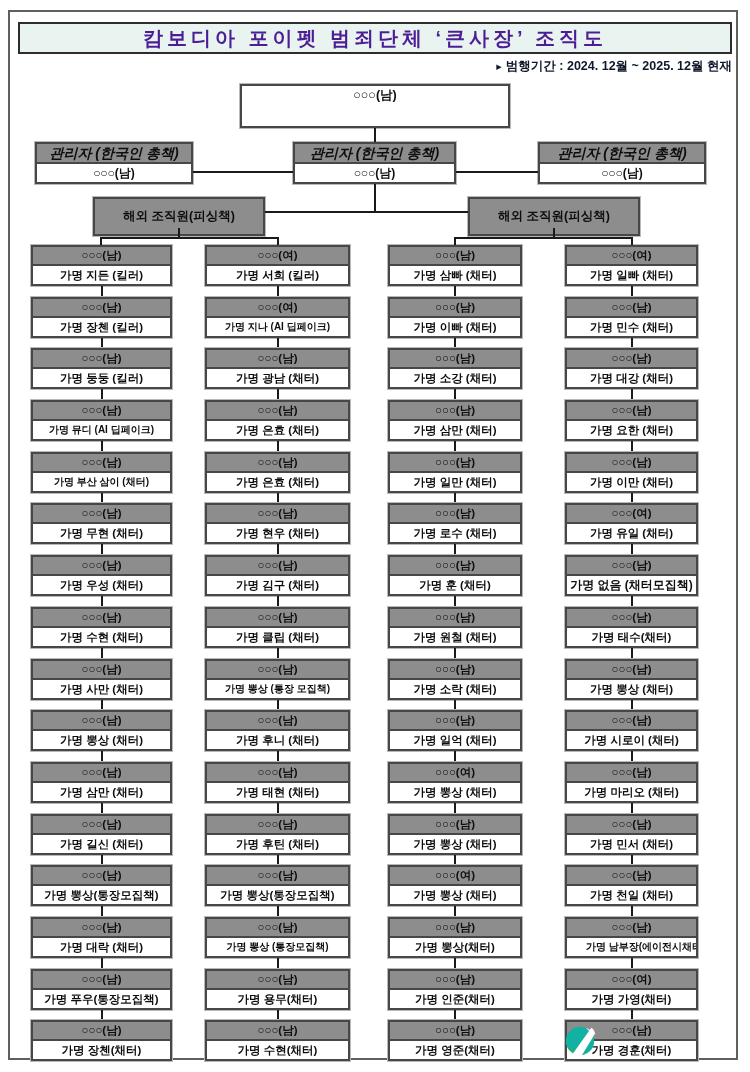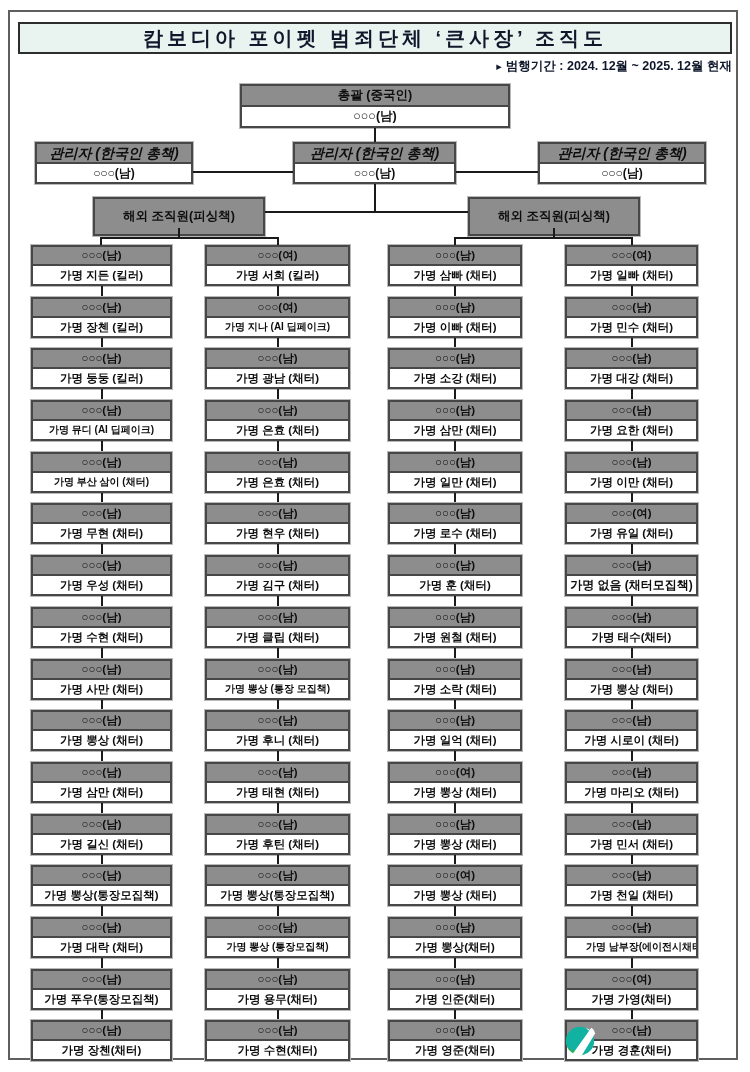--- a/index.html
+++ b/index.html
@@ -3,21 +3,21 @@
 <meta charset="utf-8">
 <style>
   html,body{margin:0;padding:0;background:#fff;}
   body{width:750px;height:1072px;position:relative;overflow:hidden;
        font-family:"Liberation Sans","DejaVu Sans",sans-serif;color:#151515;}
   .page-border{position:absolute;left:8px;top:10px;width:730px;height:1050px;
        border:2px solid #5f5f5f;box-sizing:border-box;}
   .title-box{position:absolute;left:18px;top:22px;width:714px;height:32px;
        box-sizing:border-box;border:2px solid #2d2d2d;background:#e9f4f1;
        display:flex;align-items:center;justify-content:center;
-       font-size:20px;font-weight:700;letter-spacing:4px;color:#0f172a;}
+       font-size:20px;font-weight:700;letter-spacing:4px;color:#4c1d95;}
   .subtitle{position:absolute;right:18px;top:58px;font-size:12.5px;font-weight:700;
        color:#0f172a;white-space:nowrap;}
   .subtitle .bullet{font-size:11px;margin-right:4px;}
   .org-box{box-sizing:border-box;border:2px solid #474747;background:#fff;
        box-shadow:0 0 0 1px #b9b9b9;text-align:center;}
   .box-header{background:#8d8d8d;border-bottom:2px solid #474747;font-weight:700;
        color:#0e0e0e;overflow:hidden;white-space:nowrap;}
   .box-body{background:#fff;font-weight:700;color:#0e0e0e;overflow:hidden;white-space:nowrap;}
   
   .top-box{position:absolute;left:240px;top:84px;width:270px;height:44px;}
@@ -70,21 +70,20 @@
 
 <div class="title-box">
   <span>캄보디아 포이펫 범죄단체 ‘큰사장’ 조직도</span>
 </div>
 
 <div class="subtitle">
   <span class="bullet">▸</span><span>범행기간 : 2024. 12월 ~ 2025. 12월 현재</span>
 </div>
 
 <div class="org-box top-box">
-  <div class="box-header">총괄 (중국인)</div>
   <div class="box-body">○○○(남)</div>
 </div>
 
 <div id="managers">
     <div class="org-box manager-box mgr-0">
       <div class="box-header">관리자 (한국인 총책)</div>
       <div class="box-body">○○○(남)</div>
     </div>
     <div class="org-box manager-box mgr-1">
       <div class="box-header">관리자 (한국인 총책)</div>

